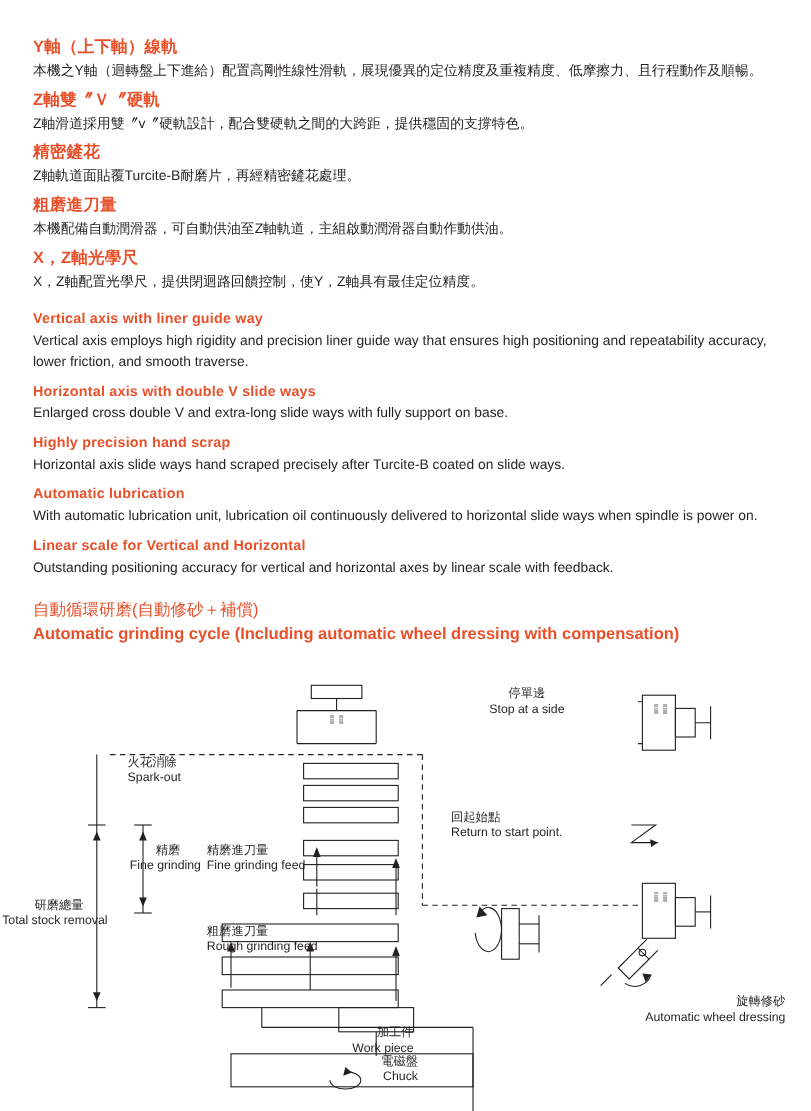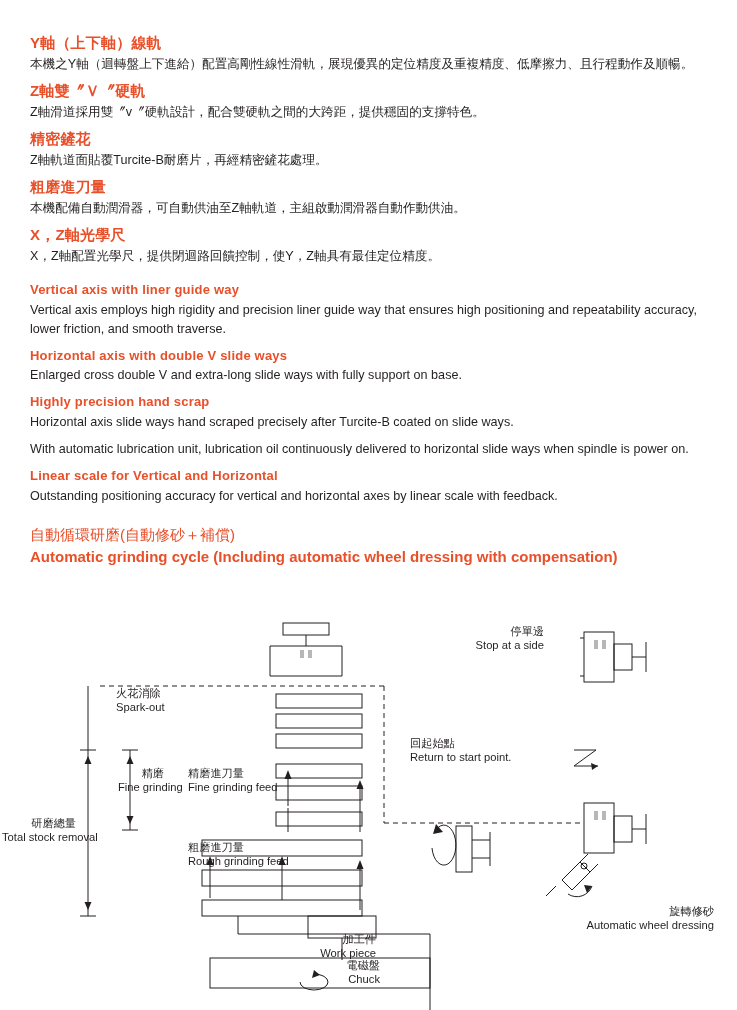--- a/index.html
+++ b/index.html
@@ -67,21 +67,21 @@
   }
   .diagram svg { position: absolute; left: 0; top: 0; }
   .dlabel {
     position: absolute;
     font-size: 11.2px;
     line-height: 1.28;
     color: #231f20;
     white-space: nowrap;
   }
   .dlabel.center { text-align: right; }
-  .dlabel.right { text-align: right; }
+  .dlabel.right { text-align: center; }
   .tiny-v {
     position: absolute;
     font-size: 4px;
     line-height: 1.05;
     color: #231f20;
     writing-mode: vertical-rl;
     letter-spacing: 0px;
   }
 </style>
 </head>
@@ -117,20 +117,21 @@
     </div>
     <div>
       <div class="sec-head">Horizontal axis with double V slide ways</div>
       <div class="sec-body">Enlarged cross double V and extra-long slide ways with fully support on base.</div>
     </div>
     <div>
       <div class="sec-head">Highly precision hand scrap</div>
       <div class="sec-body">Horizontal axis slide ways hand scraped precisely after Turcite-B coated on slide ways.</div>
     </div>
     <div>
+      <div class="sec-head">Automatic lubrication</div>
       <div class="sec-body">With automatic lubrication unit, lubrication oil continuously delivered to horizontal slide ways when spindle is power on.</div>
     </div>
     <div>
       <div class="sec-head">Linear scale for Vertical and Horizontal</div>
       <div class="sec-body">Outstanding positioning accuracy for vertical and horizontal axes by linear scale with feedback.</div>
     </div>
   </div>
 
   <div class="cycle-title">
     <div class="l1">自動循環研磨(自動修砂＋補償)</div>

